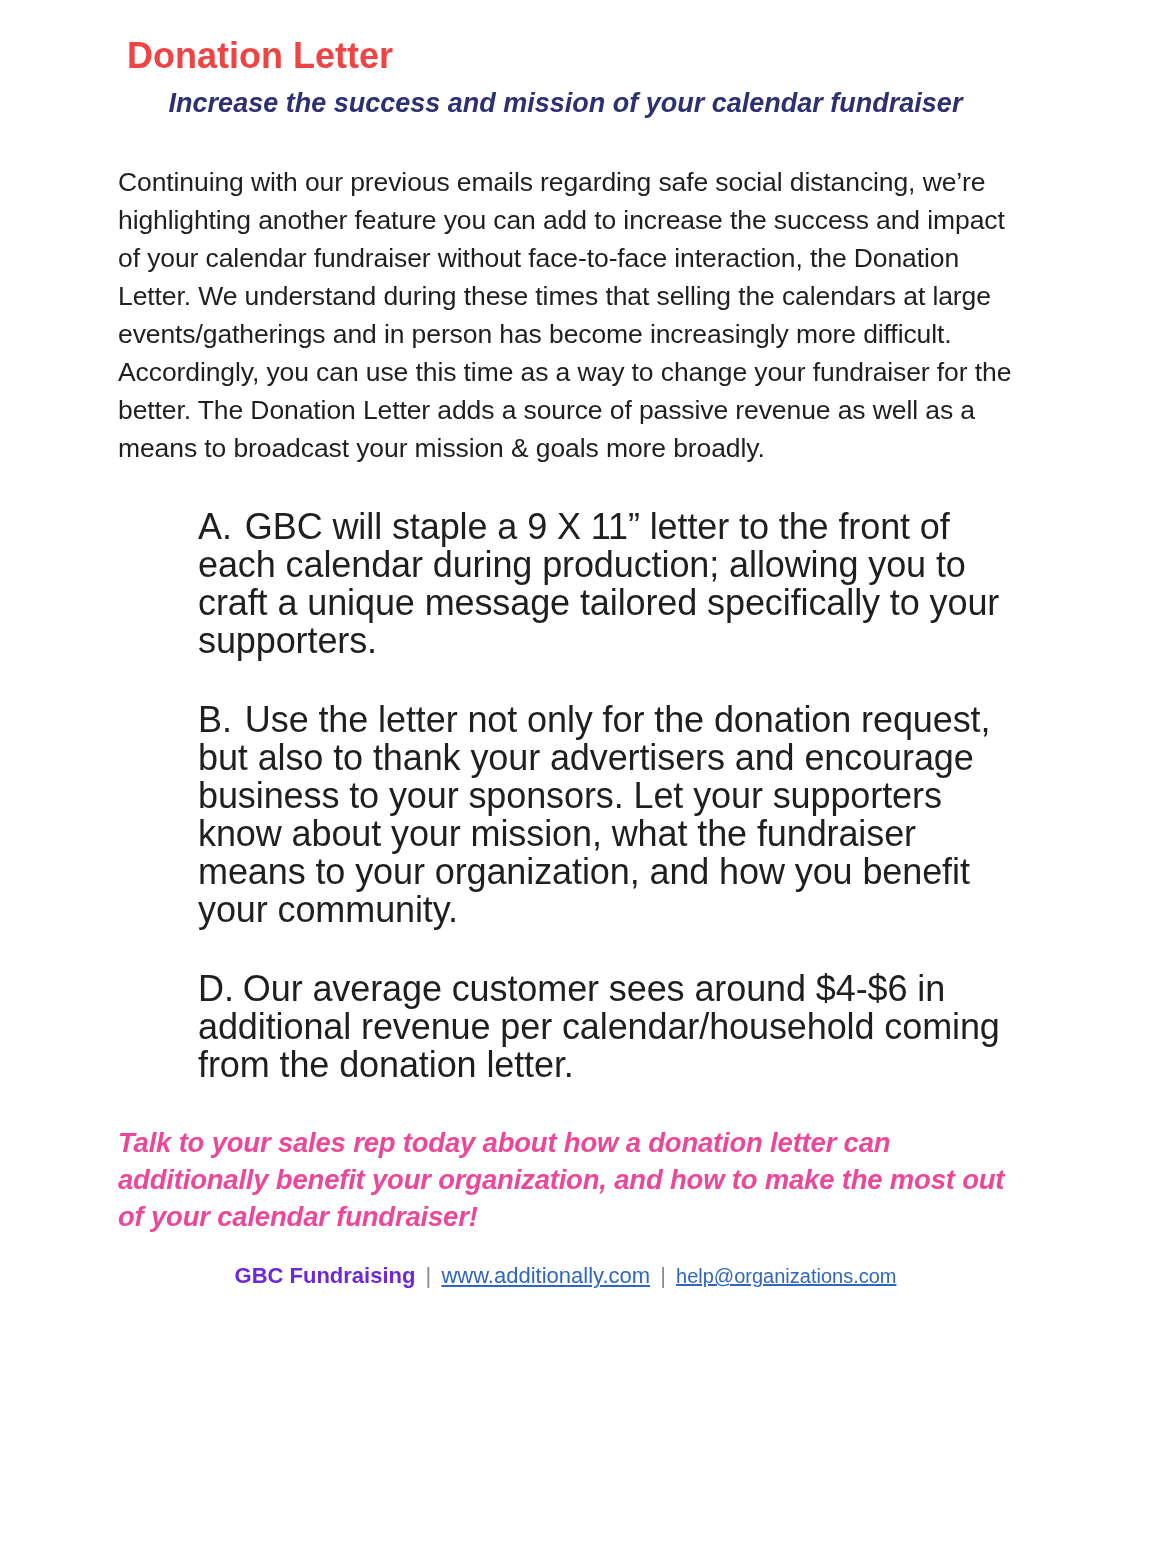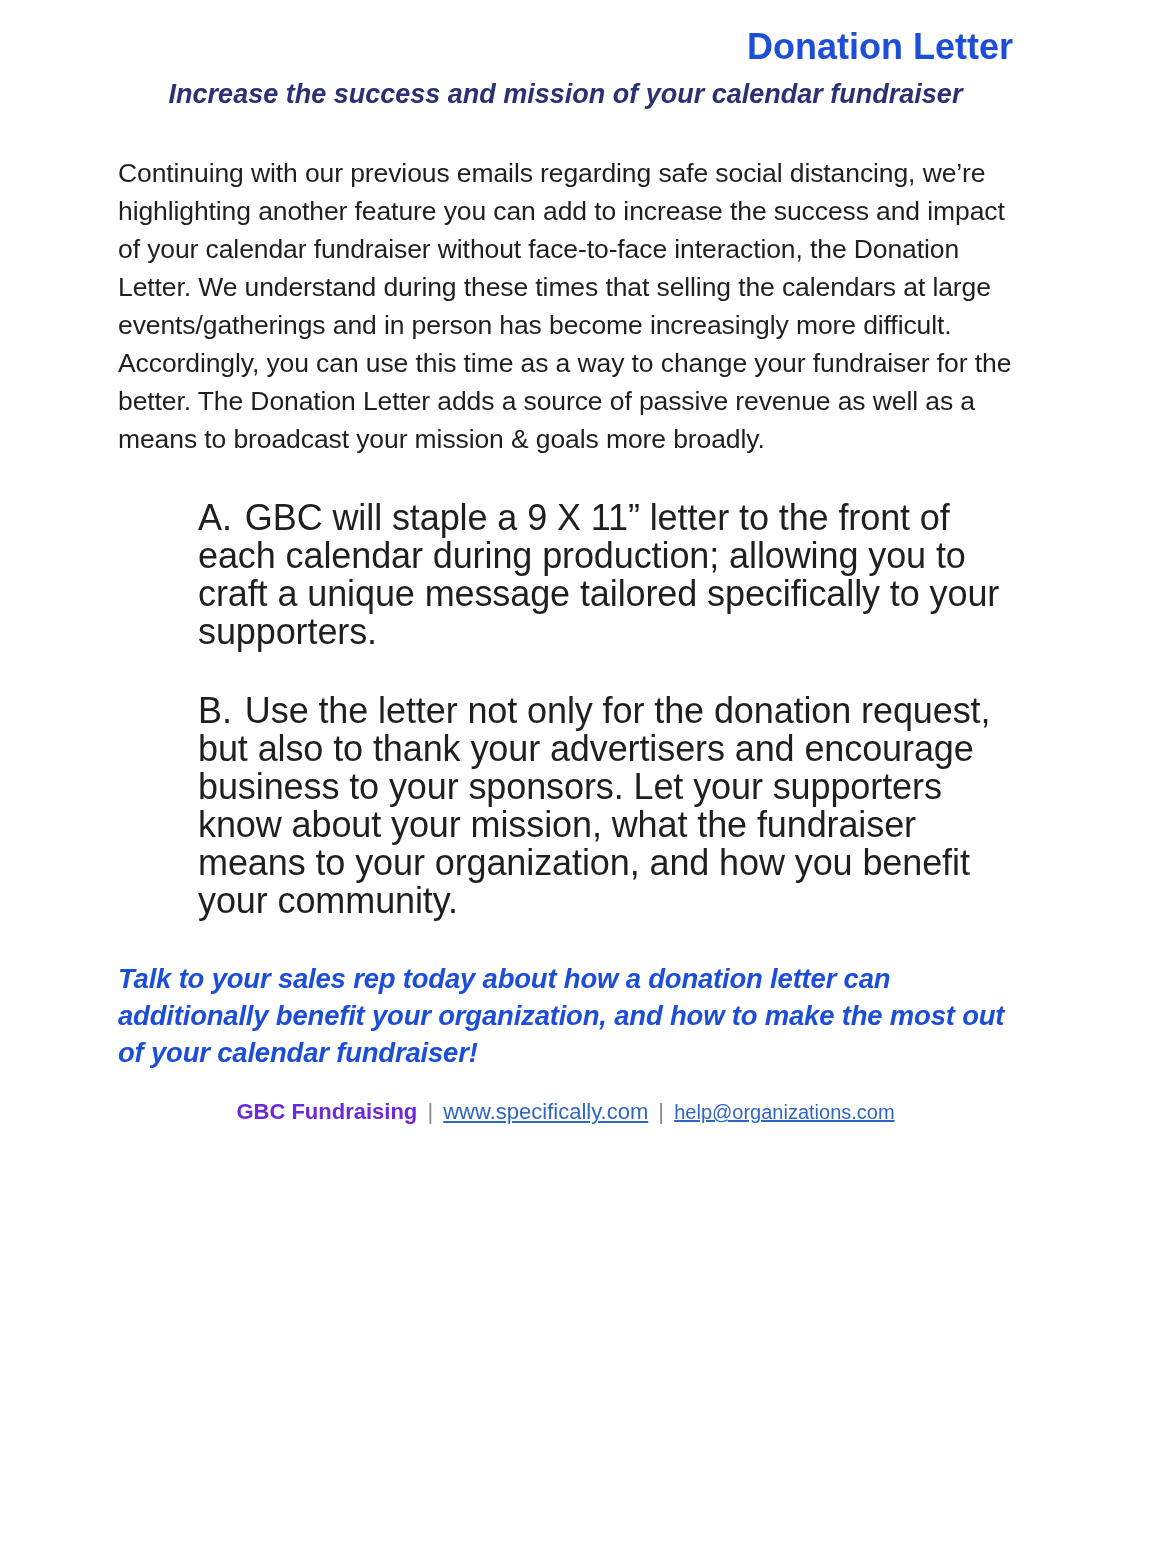--- a/index.html
+++ b/index.html
@@ -14,26 +14,26 @@
     height: 1554px;
     margin: 0 auto;
     background: #ffffff;
     box-sizing: border-box;
     padding: 24px 157px 0 118px;
     font-family: "Liberation Sans", sans-serif;
     color: #1f1f1f;
     overflow: hidden;
   }
   .doc-title {
-    margin: 0;
-    text-align: right;
+    margin: 9px;
+    text-align: left;
     font-size: 36px;
     line-height: 1.25;
     font-weight: bold;
-    color: #1d4ed8;
+    color: #ef4444;
     letter-spacing: 0px;
   }
   .doc-subtitle {
     margin: 9px 0 0 0;
     text-align: center;
     font-size: 27px;
     line-height: 1.2;
     font-weight: bold;
     font-style: italic;
     color: #2b3173;
@@ -59,21 +59,21 @@
   }
   .li-label.narrow {
     margin-right: 9px;
   }
   .closing {
     margin: 40px 0 0 0;
     font-size: 27.5px;
     line-height: 37px;
     font-weight: bold;
     font-style: italic;
-    color: #1d4ed8;
+    color: #ec4899;
     letter-spacing: -0.2px;
   }
   .footer {
     margin-top: 27px;
     text-align: center;
     font-size: 22px;
     line-height: 1.25;
     color: #8a8a8a;
   }
   .footer .brand {
@@ -105,27 +105,28 @@
 
   <p class="intro">Continuing with our previous emails regarding safe social distancing, we’re highlighting another feature you can add to increase the success and impact of your calendar fundraiser without face-to-face interaction, the Donation Letter. We understand during these times that selling the calendars at large events/gatherings and in person has become increasingly more difficult. Accordingly, you can use this time as a way to change your fundraiser for the better. The Donation Letter adds a source of passive revenue as well as a means to broadcast your mission &amp; goals more broadly.</p>
 
   <div class="benefit-list">
 
     <p class="li"><span class="li-label">A.</span><span>GBC will staple a 9 X 11” letter to the front of each calendar during production; allowing you to craft a unique message tailored specifically to your supporters.</span></p>
 
     <p class="li"><span class="li-label">B.</span><span>Use the letter not only for the donation request, but also to thank your advertisers and encourage business to your sponsors. Let your supporters know about your mission, what the fundraiser means to your organization, and how you benefit your community.</span></p>
 
 
+    <p class="li"><span class="li-label narrow">D.</span><span>Our average customer sees around $4-$6 in additional revenue per calendar/household coming from the donation letter.</span></p>
 
 
   </div>
 
   <p class="closing">Talk to your sales rep today about how a donation letter can additionally benefit your organization, and how to make the most out of your calendar fundraiser!</p>
 
   <div class="footer">
     <span class="brand">GBC Fundraising</span>
     <span class="sep">|</span>
-    <a class="link" href="#">www.specifically.com</a>
+    <a class="link" href="#">www.additionally.com</a>
     <span class="sep">|</span>
     <a class="link email" href="#">help@organizations.com</a>
   </div>
 
 </div>
 
 </body></html>

